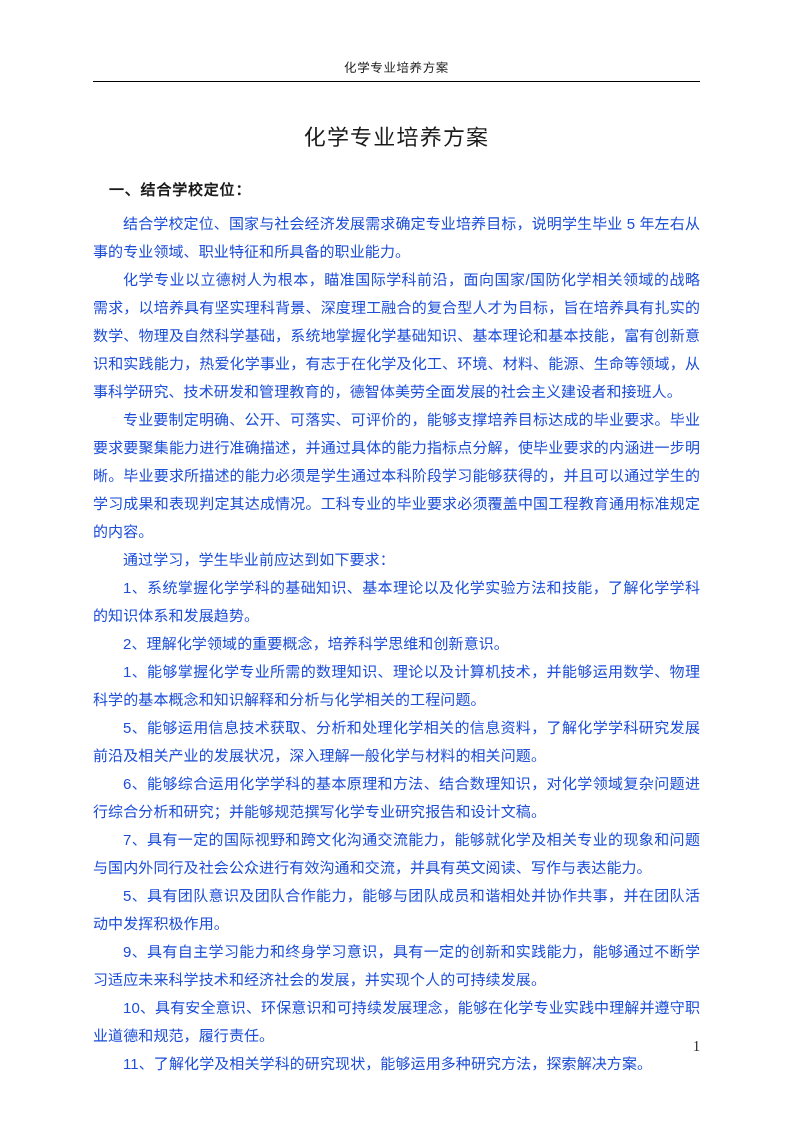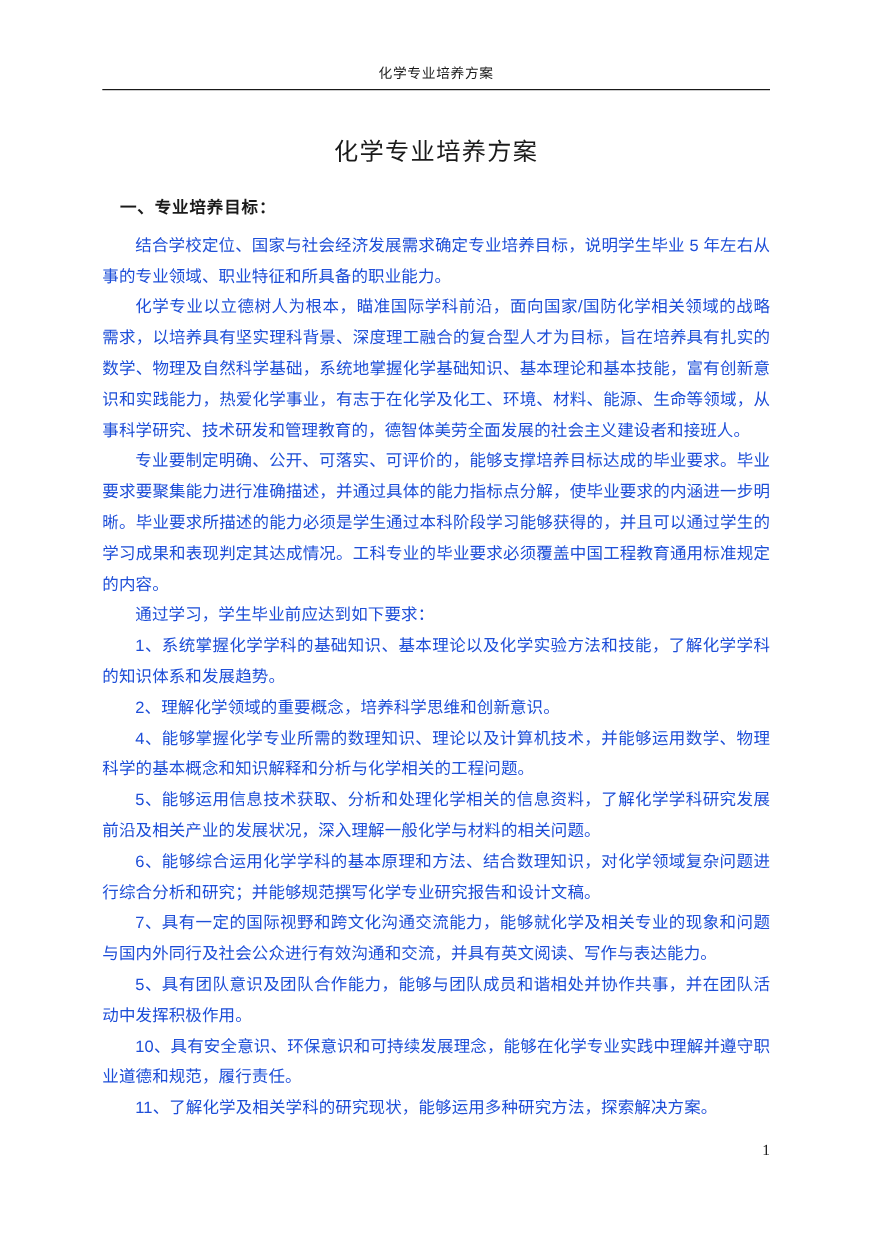--- a/index.html
+++ b/index.html
@@ -127,38 +127,39 @@
 
   <div class="page-header">
     <span class="page-header-text">化学专业培养方案</span>
   </div>
   <div class="header-rule"></div>
 
   <div class="doc-title">化学专业培养方案</div>
 
   <div class="content">
 
-    <p class="heading-serif">一、专业培养目标：</p>
+    <p class="heading-serif">一、结合学校定位：</p>
 
     <p class="para">结合学校定位、国家与社会经济发展需求确定专业培养目标，说明学生毕业 5 年左右从事的专业领域、职业特征和所具备的职业能力。</p>
 
     <p class="para">化学专业以立德树人为根本，瞄准国际学科前沿，面向国家/国防化学相关领域的战略需求，以培养具有坚实理科背景、深度理工融合的复合型人才为目标，旨在培养具有扎实的数学、物理及自然科学基础，系统地掌握化学基础知识、基本理论和基本技能，富有创新意识和实践能力，热爱化学事业，有志于在化学及化工、环境、材料、能源、生命等领域，从事科学研究、技术研发和管理教育的，德智体美劳全面发展的社会主义建设者和接班人。</p>
 
 
     <p class="para">专业要制定明确、公开、可落实、可评价的，能够支撑培养目标达成的毕业要求。毕业要求要聚集能力进行准确描述，并通过具体的能力指标点分解，使毕业要求的内涵进一步明晰。毕业要求所描述的能力必须是学生通过本科阶段学习能够获得的，并且可以通过学生的学习成果和表现判定其达成情况。工科专业的毕业要求必须覆盖中国工程教育通用标准规定的内容。</p>
 
     <p class="para">通过学习，学生毕业前应达到如下要求：</p>
 
     <p class="para">1、系统掌握化学学科的基础知识、基本理论以及化学实验方法和技能，了解化学学科的知识体系和发展趋势。</p>
     <p class="para">2、理解化学领域的重要概念，培养科学思维和创新意识。</p>
-    <p class="para">4、能够掌握化学专业所需的数理知识、理论以及计算机技术，并能够运用数学、物理科学的基本概念和知识解释和分析与化学相关的工程问题。</p>
+    <p class="para">1、能够掌握化学专业所需的数理知识、理论以及计算机技术，并能够运用数学、物理科学的基本概念和知识解释和分析与化学相关的工程问题。</p>
     <p class="para">5、能够运用信息技术获取、分析和处理化学相关的信息资料，了解化学学科研究发展前沿及相关产业的发展状况，深入理解一般化学与材料的相关问题。</p>
     <p class="para">6、能够综合运用化学学科的基本原理和方法、结合数理知识，对化学领域复杂问题进行综合分析和研究；并能够规范撰写化学专业研究报告和设计文稿。</p>
     <p class="para">7、具有一定的国际视野和跨文化沟通交流能力，能够就化学及相关专业的现象和问题与国内外同行及社会公众进行有效沟通和交流，并具有英文阅读、写作与表达能力。</p>
     <p class="para">5、具有团队意识及团队合作能力，能够与团队成员和谐相处并协作共事，并在团队活动中发挥积极作用。</p>
+    <p class="para">9、具有自主学习能力和终身学习意识，具有一定的创新和实践能力，能够通过不断学习适应未来科学技术和经济社会的发展，并实现个人的可持续发展。</p>
     <p class="para">10、具有安全意识、环保意识和可持续发展理念，能够在化学专业实践中理解并遵守职业道德和规范，履行责任。</p>
     <p class="para">11、了解化学及相关学科的研究现状，能够运用多种研究方法，探索解决方案。</p>
 
   </div>
 
   <div class="page-number">1</div>
 
 </div>
 
 </body></html>

